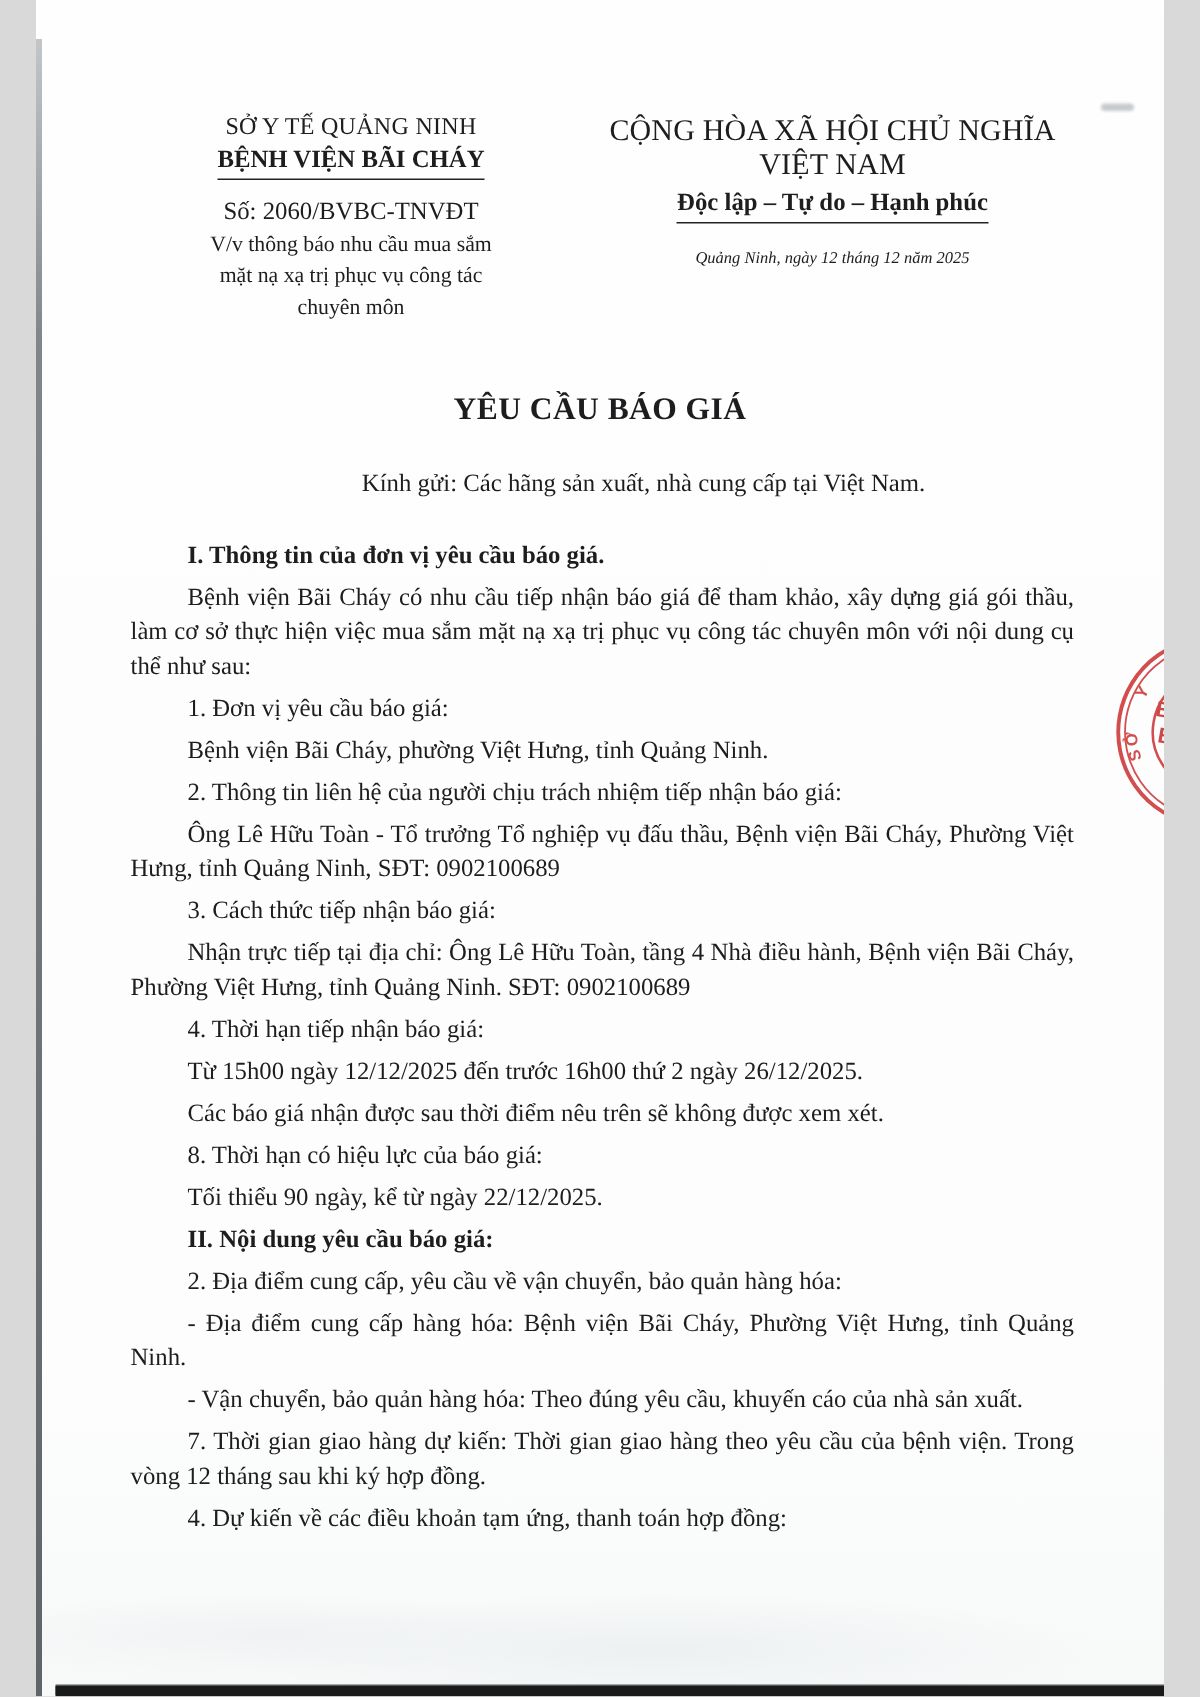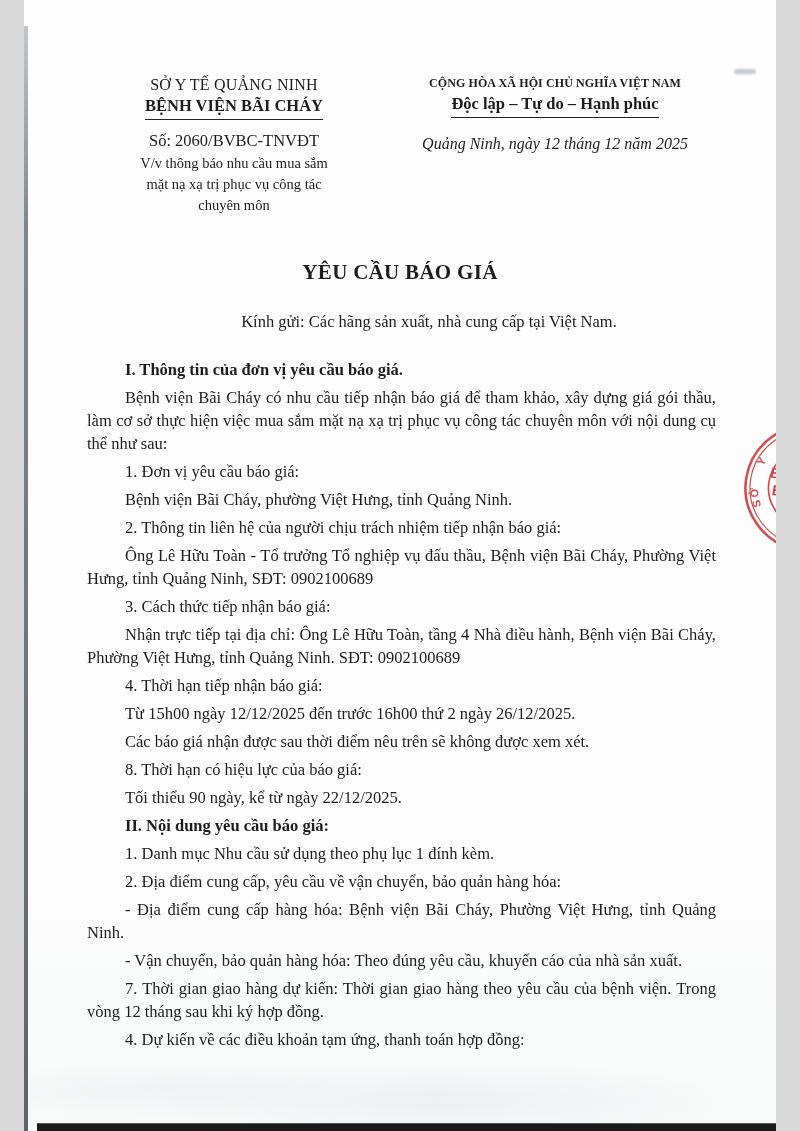--- a/index.html
+++ b/index.html
@@ -20,24 +20,24 @@
     border-radius:3px;opacity:.55;filter:blur(1px);}
   
   .header{display:flex;align-items:flex-start;padding-top:76px;}
   .header-left{width:296px;margin-left:62px;text-align:center;}
   .header-right{flex:1;margin-right:48px;text-align:center;}
   .agency{font-size:16px;letter-spacing:.2px;}
   .org{font-size:16.5px;font-weight:bold;margin-top:2px;}
   .org-inner{display:inline-block;border-bottom:1.6px solid #222;padding-bottom:3px;}
   .doc-number{font-size:16.5px;margin-top:11px;}
   .subject{font-size:14.5px;line-height:21px;margin:2px auto 0;width:196px;}
-  .motto1{font-size:12px;font-weight:bold;letter-spacing:.1px;}
+  .motto1{font-size:20px;font-weight:normal;letter-spacing:.1px;}
   .motto2{font-size:16.5px;font-weight:bold;margin-top:3px;}
   .motto2-inner{display:inline-block;border-bottom:1.6px solid #222;padding-bottom:3px;}
-  .dateline{font-size:16px;font-style:italic;margin-top:17px;}
+  .dateline{font-size:11px;font-style:italic;margin-top:17px;}
   
   .title{text-align:center;font-size:21px;font-weight:bold;margin-top:44px;letter-spacing:.3px;}
   .greeting{text-align:center;font-size:16.5px;margin-top:27px;padding-left:58px;}
   
   .body-text{margin:26px 60px 0 63px;font-size:16.5px;line-height:23px;text-align:justify;}
   .para{margin:0 0 5px 0;text-indent:38px;}
   .para.bold{font-weight:bold;}
   
   .stamp{position:absolute;left:704px;top:408px;width:160px;height:160px;opacity:.92;}
   .stamp text{font-family:"Liberation Sans","DejaVu Sans",sans-serif;}
@@ -76,21 +76,20 @@
       <p class="para">2. Thông tin liên hệ của người chịu trách nhiệm tiếp nhận báo giá:</p>
       <p class="para">Ông Lê Hữu Toàn - Tổ trưởng Tổ nghiệp vụ đấu thầu, Bệnh viện Bãi Cháy, Phường Việt Hưng, tỉnh Quảng Ninh, SĐT: 0902100689</p>
       <p class="para">3. Cách thức tiếp nhận báo giá:</p>
       <p class="para">Nhận trực tiếp tại địa chỉ: Ông Lê Hữu Toàn, tầng 4 Nhà điều hành, Bệnh viện Bãi Cháy, Phường Việt Hưng, tỉnh Quảng Ninh. SĐT: 0902100689</p>
       <p class="para">4. Thời hạn tiếp nhận báo giá:</p>
       <p class="para">Từ 15h00 ngày 12/12/2025 đến trước 16h00 thứ 2 ngày 26/12/2025.</p>
       <p class="para">Các báo giá nhận được sau thời điểm nêu trên sẽ không được xem xét.</p>
       <p class="para">8. Thời hạn có hiệu lực của báo giá:</p>
       <p class="para">Tối thiểu 90 ngày, kể từ ngày 22/12/2025.</p>
       <p class="para bold">II. Nội dung yêu cầu báo giá:</p>
-      <p class="para">1. Danh mục Nhu cầu sử dụng theo phụ lục 1 đính kèm.</p>
       <p class="para">2. Địa điểm cung cấp, yêu cầu về vận chuyển, bảo quản hàng hóa:</p>
       <p class="para">- Địa điểm cung cấp hàng hóa: Bệnh viện Bãi Cháy, Phường Việt Hưng, tỉnh Quảng Ninh.</p>
       <p class="para">- Vận chuyển, bảo quản hàng hóa: Theo đúng yêu cầu, khuyến cáo của nhà sản xuất.</p>
       <p class="para">7. Thời gian giao hàng dự kiến: Thời gian giao hàng theo yêu cầu của bệnh viện. Trong vòng 12 tháng sau khi ký hợp đồng.</p>
       <p class="para">4. Dự kiến về các điều khoản tạm ứng, thanh toán hợp đồng:</p>
     </div>
 
   <svg class="stamp" viewBox="0 0 160 160" width="160" height="160" aria-hidden="true">
     <g transform="rotate(10 80 80)" stroke="#cf4040" fill="none">
       <circle cx="80" cy="80" r="62.5" stroke-width="2.6"></circle>

